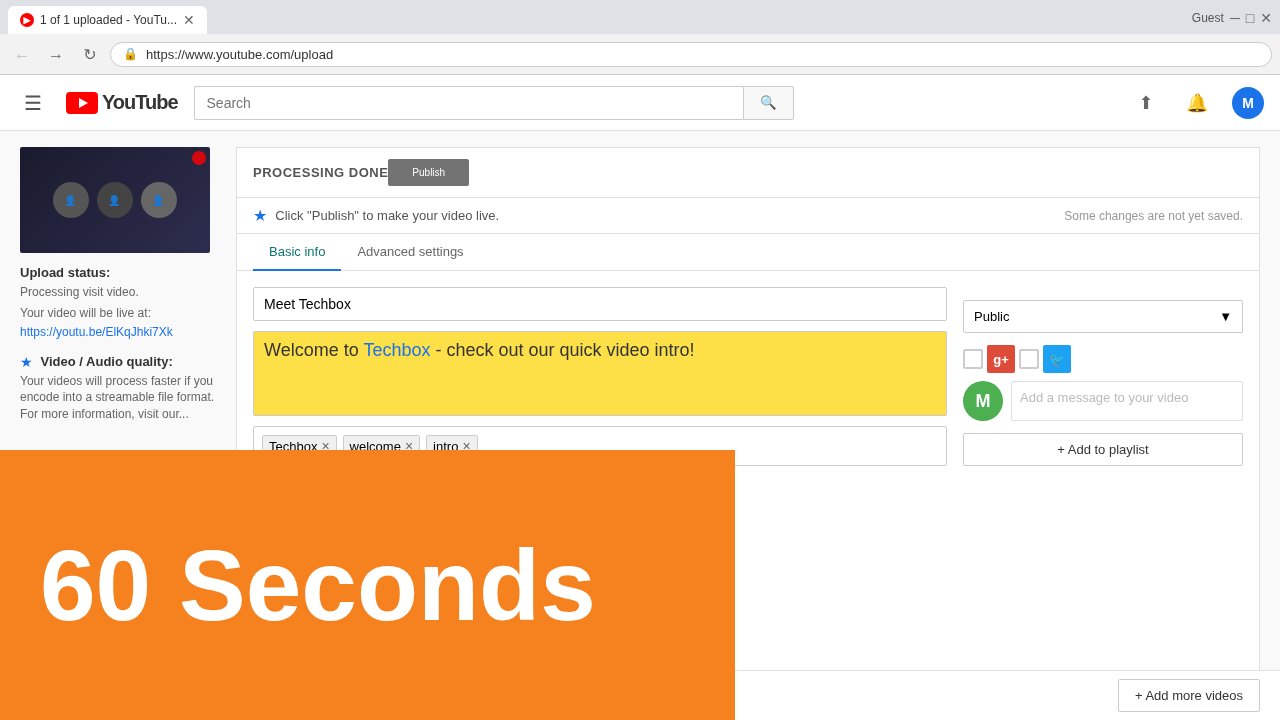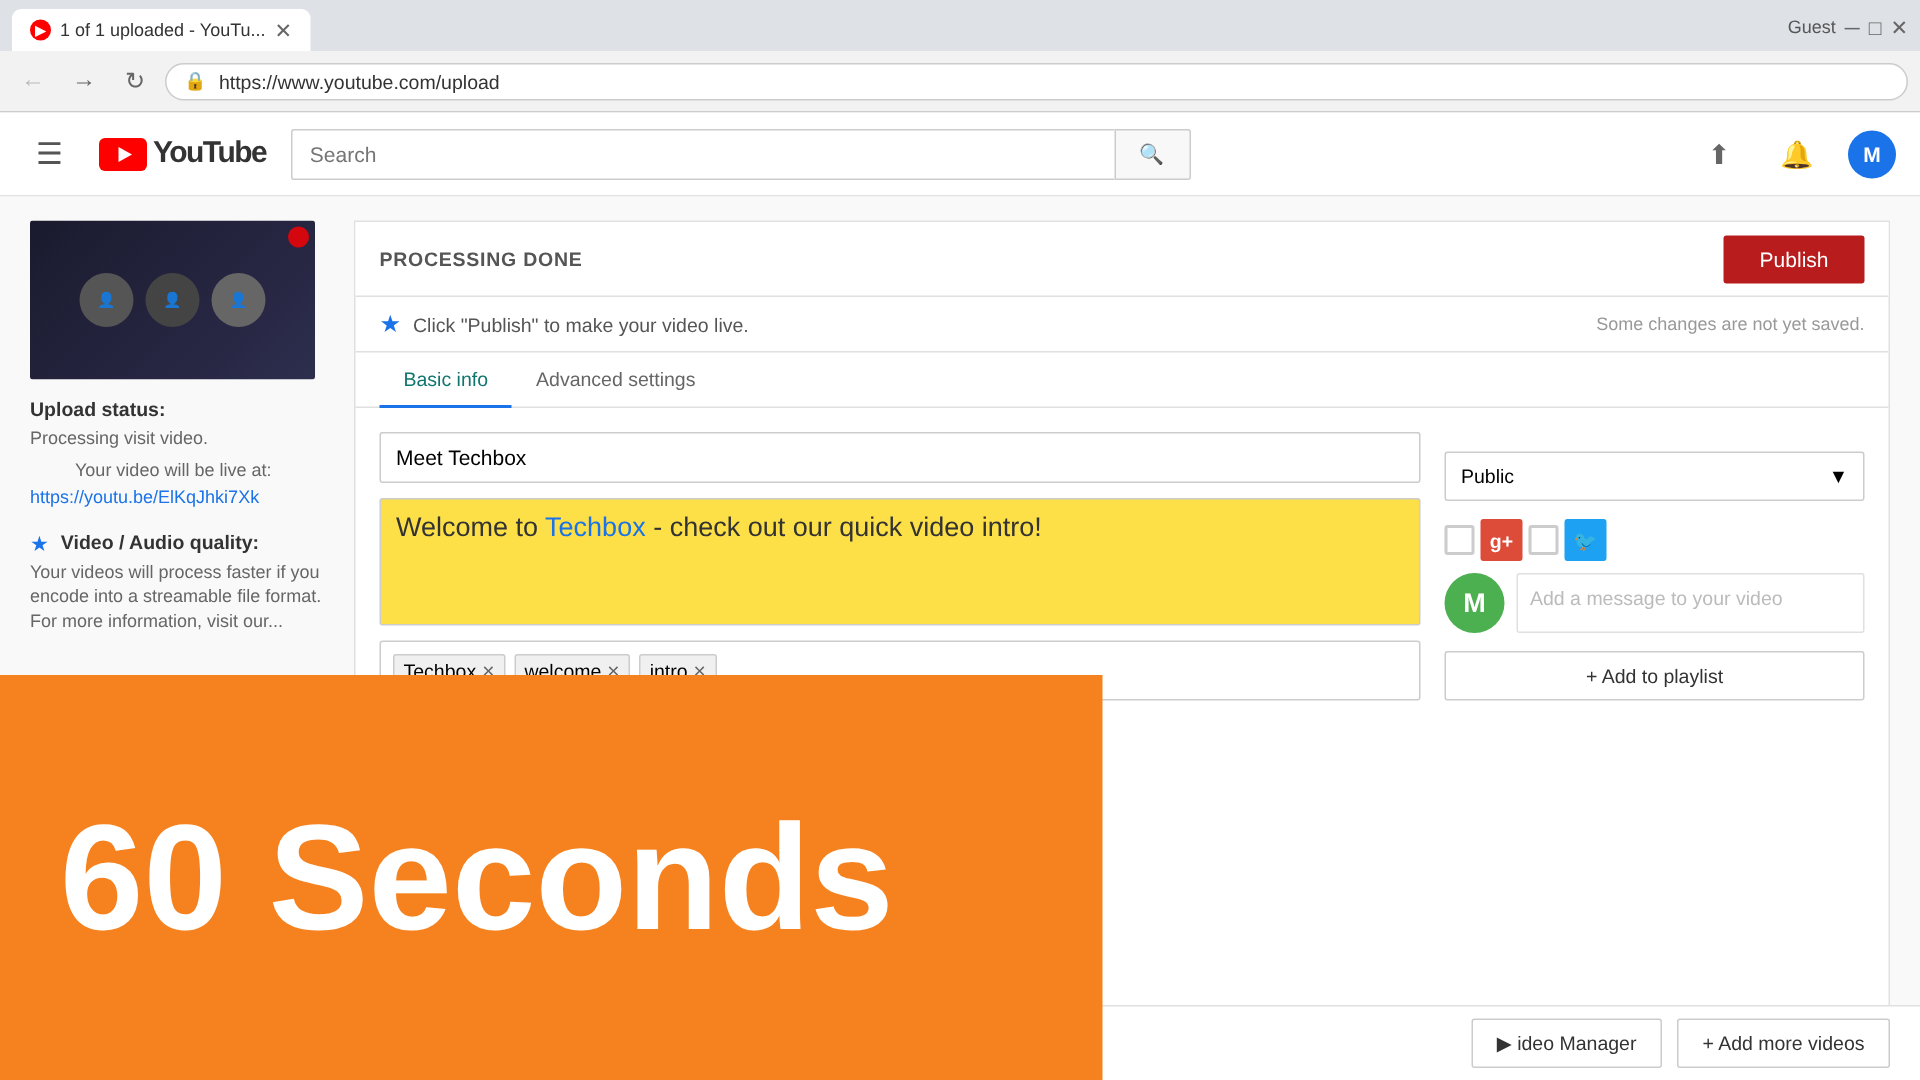--- a/index.html
+++ b/index.html
@@ -90,27 +90,27 @@
     .quality-title { font-size: 13px; font-weight: bold; color: #333; margin-bottom: 4px; }
     .quality-text { font-size: 12px; color: #666; line-height: 1.4; }
     .star-icon { color: #1a73e8; font-size: 14px; margin-right: 4px; }
     .quality-header { display: flex; align-items: flex-start; gap: 4px; }
 
     
     .right-panel { flex: 1; background: white; border: 1px solid #e0e0e0; padding: 0; }
 
     
     .processing-bar {
-      display: flex; align-items: center; justify-content: space-between;
+      display: flex; align-items: center; justify-content: flex-start;
       background: white; padding: 0 16px; border-bottom: 1px solid #e0e0e0; height: 50px;
     }
     .processing-done-text { font-size: 13px; font-weight: bold; color: #555; letter-spacing: 0.5px; }
     .publish-btn {
-      background: #b91c1c; color: white; border: none; border-radius: 2px;
-      padding: 8px 24px; font-size: 14px; cursor: pointer; font-weight: 500;
+      background: #737373; color: white; border: none; border-radius: 2px;
+      padding: 8px 24px; font-size: 10px; cursor: pointer; font-weight: 500;
     }
 
     
     .info-bar {
       display: flex; align-items: center; justify-content: space-between;
       padding: 8px 16px; border-bottom: 1px solid #e0e0e0;
     }
     .info-bar-left { display: flex; align-items: center; gap: 8px; }
     .star-blue { color: #1a73e8; font-size: 16px; }
     .publish-hint { font-size: 13px; color: #555; }
@@ -281,21 +281,21 @@
           <div class="person-circle" style="background:#555;">👤</div>
           <div class="person-circle" style="background:#444;">👤</div>
           <div class="person-circle" style="background:#666;">👤</div>
         </div>
         <div style="position:absolute;top:4px;right:4px;background:rgba(255,0,0,0.8);width:14px;height:14px;border-radius:50%;display:flex;align-items:center;justify-content:center;">
         </div>
       </div>
       <div class="upload-status">
         <div class="upload-status-title">Upload status:</div>
         <div class="upload-status-text">Processing visit video.</div>
-        <div class="upload-status-text" style="margin-top:4px;margin-left:30px;">Your video will be live at:</div>
+        <div class="upload-status-text" style="margin-top:4px;">Your video will be live at:</div>
         <a class="video-url-link">https://youtu.be/ElKqJhki7Xk</a>
       </div>
       <div class="quality-section">
         <div class="quality-header">
           <span class="star-icon">★</span>
           <span class="quality-title">Video / Audio quality:</span>
         </div>
         <div class="quality-text">Your videos will process faster if you encode into a streamable file format. For more information, visit our...</div>
       </div>
     </div>
@@ -368,22 +368,19 @@
             </div>
 
             <button class="playlist-btn">+ Add to playlist</button>
           </div>
         </div>
       </div>
     </div>
   </div>
 
   <div class="bottom-bar">
-    <button class="video-manager-btn">
-      <span>▶ ideo Manager</span>
-    </button>
     <button class="add-more-btn">+ Add more videos</button>
   </div>
 
   <div class="orange-overlay">
     <span class="overlay-text">60 Seconds</span>
   </div>
 </div>
 
 </body></html>

